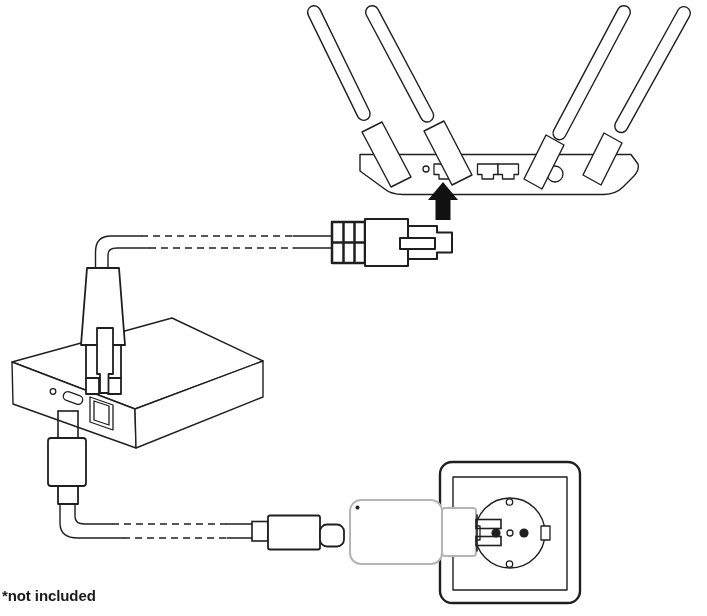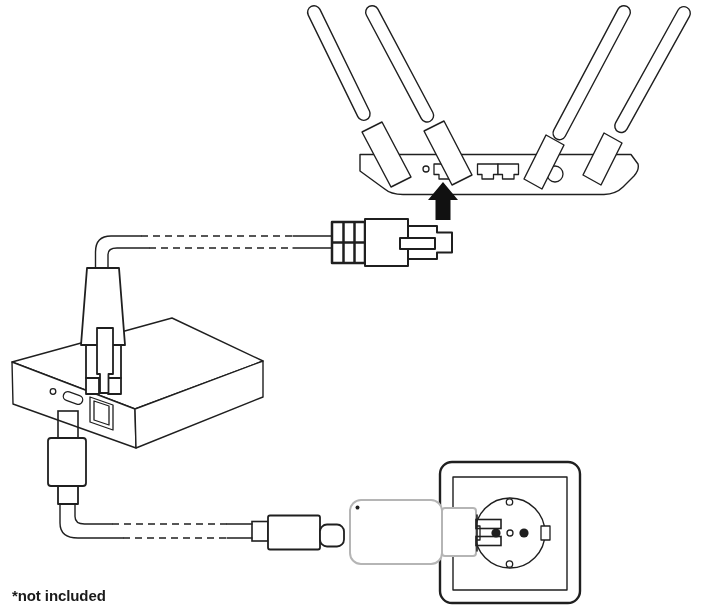--- a/index.html
+++ b/index.html
@@ -19,21 +19,21 @@
   .s2 {fill:#fff;stroke:var(--line);stroke-width:2;stroke-linejoin:round;}
   .s24{fill:#fff;stroke:var(--line);stroke-width:2.4;stroke-linejoin:round;}
   .s25{fill:#fff;stroke:var(--line);stroke-width:2.5;stroke-linejoin:round;}
   .sn {fill:none;stroke:var(--line);stroke-width:1.4;stroke-linecap:round;}
   .sn16{fill:none;stroke:var(--line);stroke-width:1.6;stroke-linecap:round;}
   .sn25{fill:none;stroke:var(--line);stroke-width:2.5;}
   .dsh{stroke-dasharray:7 5;stroke-linecap:butt;}
   .gray2{fill:#fff;stroke:var(--gray);stroke-width:2;stroke-linejoin:round;}
   .blk{fill:var(--arrowfill);stroke:none;}
   .dot{fill:var(--line);stroke:none;}
-  .caption{position:absolute;left:12px;top:587px;color:#1a1a1a;
+  .caption{position:absolute;left:2px;top:587px;color:#1a1a1a;
            font-size:15px;font-weight:bold;letter-spacing:-0.1px;}
 </style>
 </head>
 <body>
 
 <div class="stage">
   <svg width="707" height="616" viewBox="0 0 707 616">
 
     <g>
 

